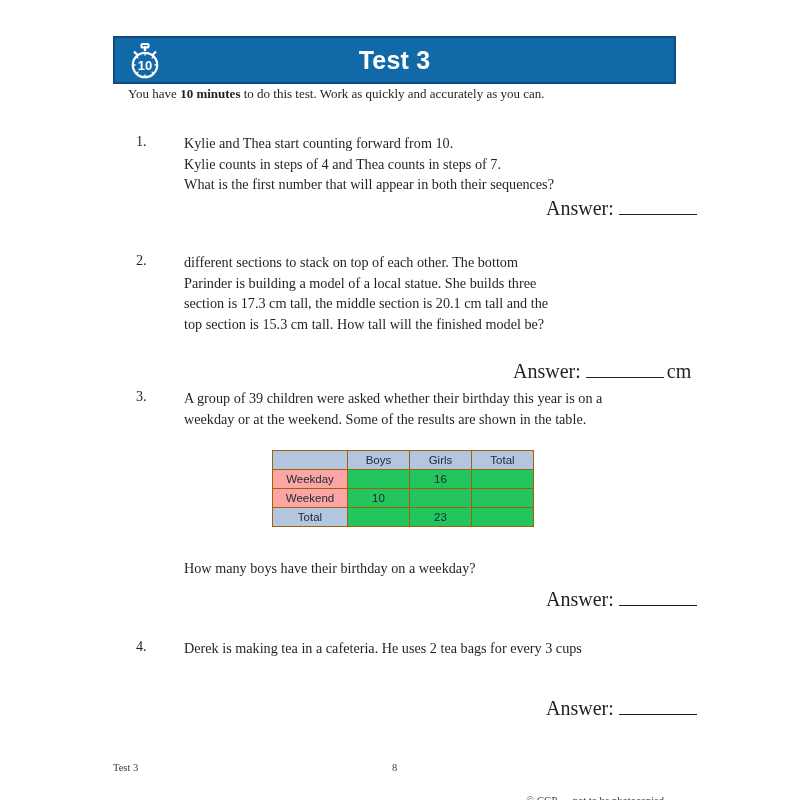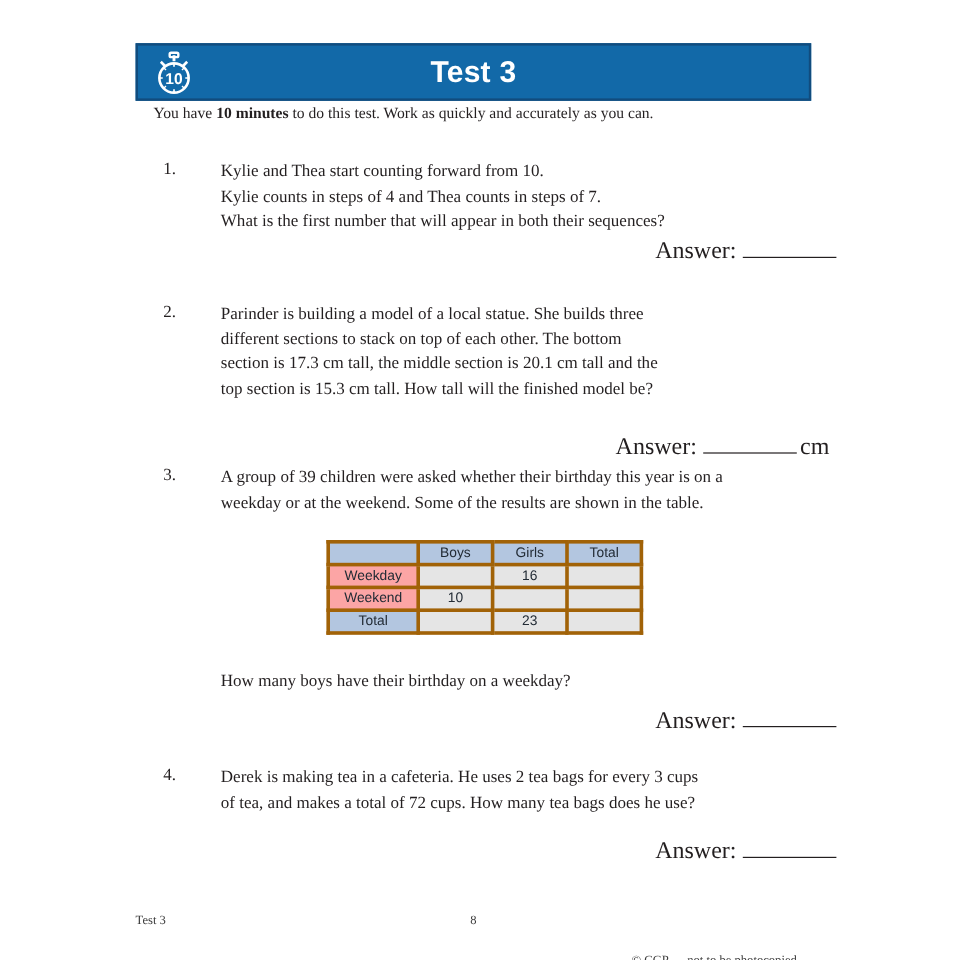--- a/index.html
+++ b/index.html
@@ -103,36 +103,36 @@
     left: 272px;
     top: 450px;
   }
   table.data {
     border-collapse: collapse;
     font-family: "Liberation Sans", sans-serif;
     font-size: 11.5px;
     color: #222b35;
   }
   table.data td {
-    border: 3px solid #a16207;
+    border: 1px solid #a16207;
     height: 19px;
     text-align: center;
     vertical-align: middle;
     padding: 0 4px;
     box-sizing: border-box;
   }
   td.c0 { width: 75px; }
   td.c1 { width: 62px; }
   td.c2 { width: 62px; }
   td.c3 { width: 62px; }
   td.hdr       { background: #b3c6e0; }
   td.rowlbl    { background: #fca5a5; }
   td.rowlbl-lt { background: #b3c6e0; }
   td.corner    { background: #b3c6e0; }
-  td.blankcell { background: #e5e5e5; }
+  td.blankcell { background: #22c55e; }
 
   
   .footer {
     position: absolute;
     left: 113px;
     top: 762px;
     width: 563px;
     font-size: 10.5px;
     color: #3a3a3a;
   }
@@ -177,22 +177,22 @@
       <span class="ln">What is the first number that will appear in both their sequences?</span>
     </div>
   </div>
   <div class="answer-line" style="left:546px; top:196px;">
     <span>Answer:</span><span class="blank"></span>
   </div>
 
   <div class="question" style="top:252px;">
     <span class="q-num">2.</span>
     <div class="q-body">
+      <span class="ln">different sections to stack on top of each other.  The bottom</span>
       <span class="ln">Parinder is building a model of a local statue.  She builds three</span>
-      <span class="ln">different sections to stack on top of each other.  The bottom</span>
       <span class="ln">section is 17.3 cm tall, the middle section is 20.1 cm tall and the</span>
       <span class="ln">top section is 15.3 cm tall.  How tall will the finished model be?</span>
     </div>
   </div>
   <div class="answer-line" style="left:513px; top:359px;">
     <span>Answer:</span><span class="blank"></span><span>cm</span>
   </div>
 
   <div class="question" style="top:388px;">
     <span class="q-num">3.</span>
@@ -239,21 +239,20 @@
     </div>
   </div>
   <div class="answer-line" style="left:546px; top:587px;">
     <span>Answer:</span><span class="blank"></span>
   </div>
 
   <div class="question" style="top:638px;">
     <span class="q-num">4.</span>
     <div class="q-body">
       <span class="ln">Derek is making tea in a cafeteria.  He uses 2 tea bags for every 3 cups</span>
-      <span class="ln">of tea, and makes a total of 72 cups.  How many tea bags does he use?</span>
     </div>
   </div>
   <div class="answer-line" style="left:546px; top:696px;">
     <span>Answer:</span><span class="blank"></span>
   </div>
 
   <div class="footer">
     <span class="f-left">Test 3</span>
     <span class="f-center">8</span>
     <span class="f-right">© CGP — not to be photocopied</span>

